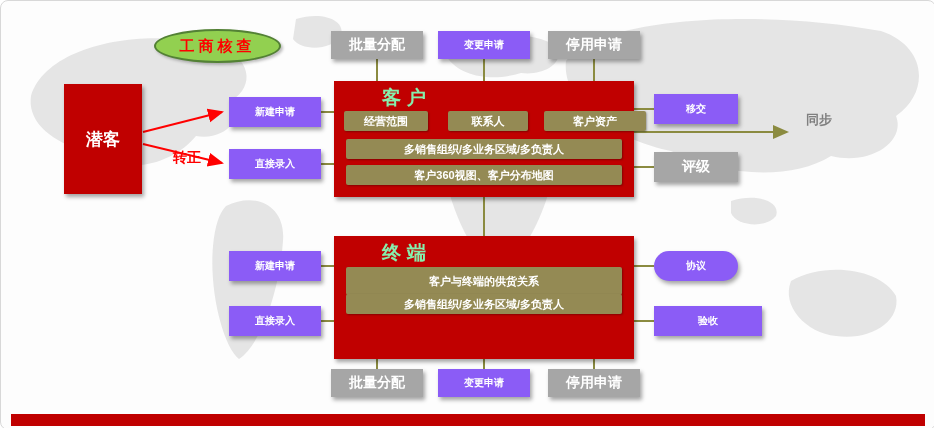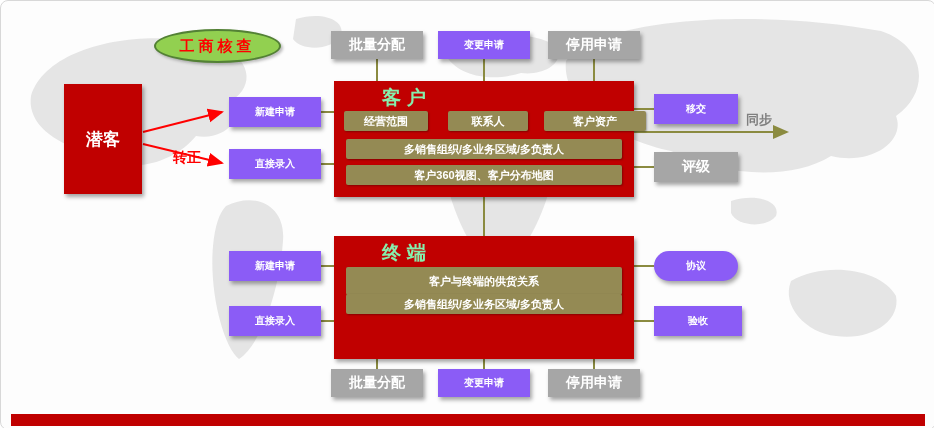--- a/index.html
+++ b/index.html
@@ -131,39 +131,39 @@
     <div class="olive" style="left:12px;top:58px;width:276px;height:20px;">多销售组织/多业务区域/多负责人</div>
     <div class="olive" style="left:12px;top:84px;width:276px;height:20px;">客户360视图、客户分布地图</div>
   </div>
 
   <div class="node orange" style="left:653px;top:93px;width:84px;height:30px;">
     <span>移交</span>
   </div>
   <div class="node gray" style="left:653px;top:151px;width:84px;height:30px;">
     <span>评级</span>
   </div>
-  <div class="floating-label label-gray" style="left:740px;top:110px;width:36px;">同步</div>
+  <div class="floating-label label-gray" style="left:772px;top:110px;width:36px;padding-left:28px;">同步</div>
 
   <div class="node red block" style="left:333px;top:235px;width:300px;height:123px;">
     <div class="block-title">终端</div>
     <div class="olive" style="left:12px;top:31px;width:276px;height:28px;">客户与终端的供货关系</div>
     <div class="olive" style="left:12px;top:58px;width:276px;height:20px;">多销售组织/多业务区域/多负责人</div>
   </div>
 
   <div class="node orange" style="left:228px;top:250px;width:92px;height:30px;">
     <span>新建申请</span>
   </div>
   <div class="node orange" style="left:228px;top:305px;width:92px;height:30px;">
     <span>直接录入</span>
   </div>
 
   <div class="node orange" style="left:653px;top:250px;width:84px;height:30px;border-radius:15px;">
     <span>协议</span>
   </div>
-  <div class="node orange" style="left:653px;top:305px;width:88px;height:30px;">
+  <div class="node orange" style="left:653px;top:305px;width:108px;height:30px;">
     <span>验收</span>
   </div>
 
   <div class="node gray" style="left:330px;top:368px;width:92px;height:28px;">
     <span>批量分配</span>
   </div>
   <div class="node orange" style="left:437px;top:368px;width:92px;height:28px;">
     <span>变更申请</span>
   </div>
   <div class="node gray" style="left:547px;top:368px;width:92px;height:28px;">

